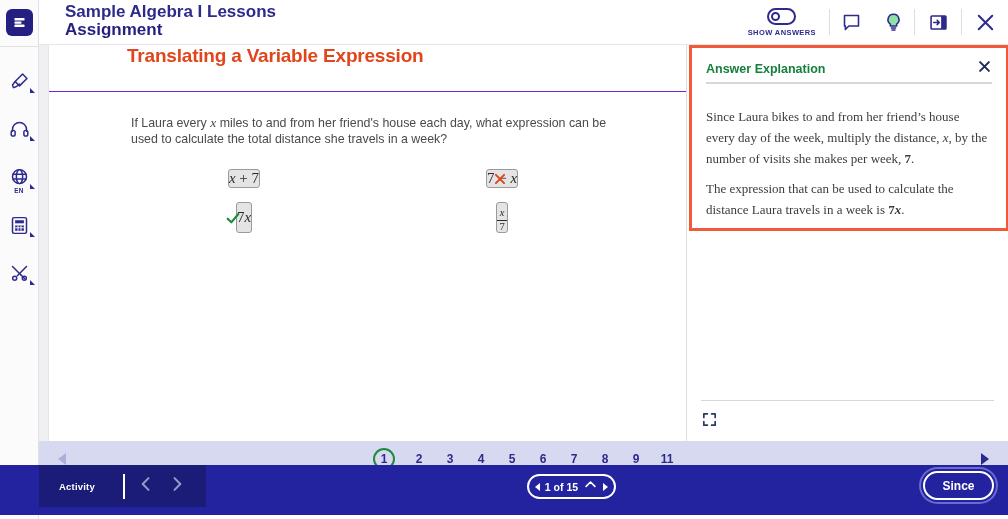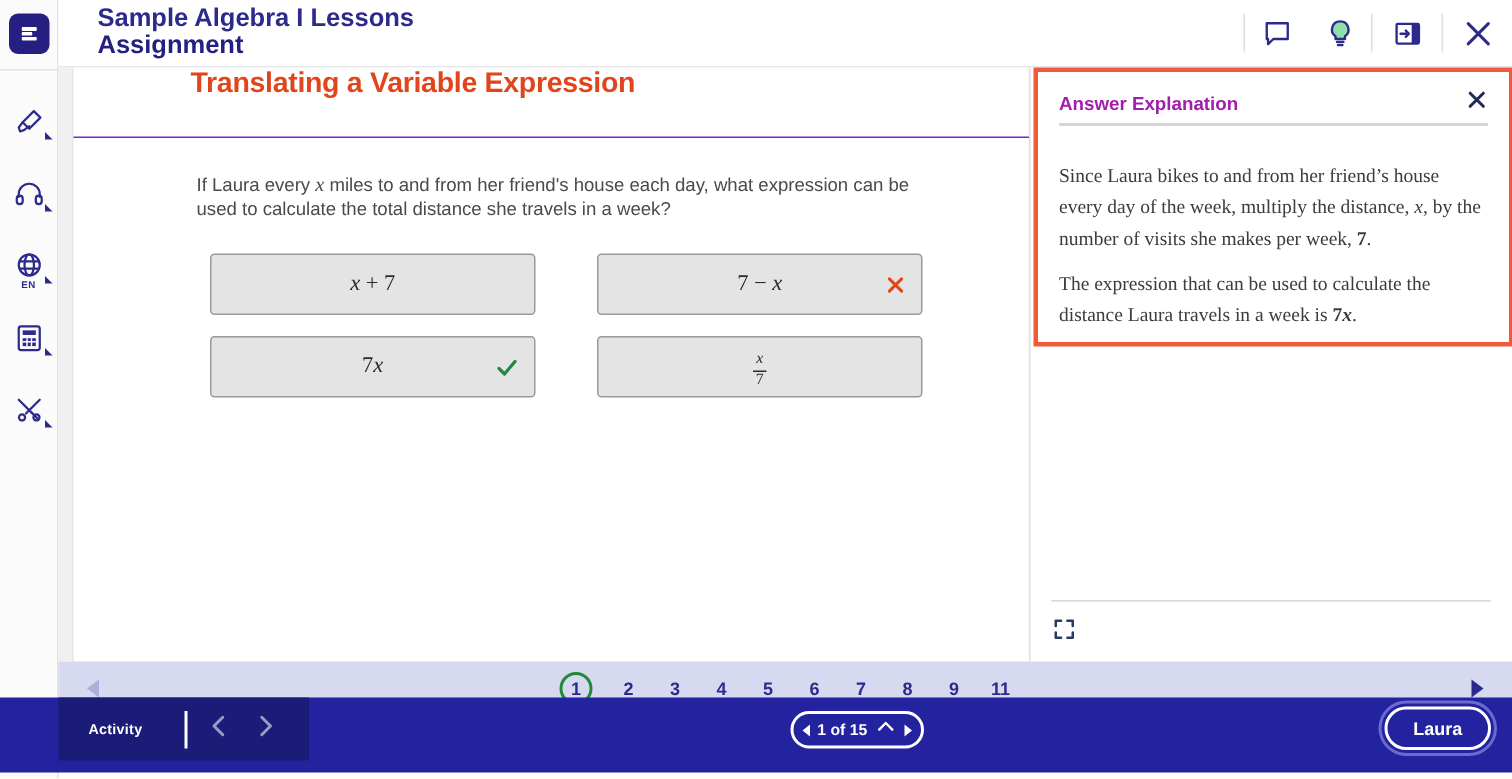--- a/index.html
+++ b/index.html
@@ -91,21 +91,21 @@
   }
   .question {
     margin: 23px 60px 0 82px; font-size: 12.4px; color: #4a4a4a; line-height: 16px;
   }
   .question .var { font-family: "Liberation Serif", serif; font-style: italic; font-size: 13.5px; }
 
   .choices {
     margin: 22px 0 0 82px; display: flex; flex-wrap: wrap;
     width: 484px; gap: 14px 32px;
   }
-  .choice-wrap { position: relative; display: flex; align-items: center; width: 226px; }
+  .choice-wrap { position: relative; display: flex; align-items: center; width: 226px; flex-direction: column; }
   .choice-bar { width: 5px; border-radius: 1px; margin-right: 4px; background: transparent; }
   .choice-bar.red { background: #e8491c; }
   .choice-bar.gray { background: #b6b6bb; }
   .choice {
     flex: 1; height: 41px; background: #e4e4e4;
     border: 1px solid #9a9a9a; border-radius: 3px;
     display: flex; align-items: center; justify-content: center;
     position: relative; cursor: pointer;
   }
   .choice-text {
@@ -124,21 +124,21 @@
     background: #ffffff; border-left: 1px solid #dcdce2;
   }
   .panel-hi {
     position: absolute; left: 2px; top: 0; width: 320px; height: 186px;
     border: 3px solid #f15a38; background: #ffffff;
   }
   .panel-head {
     position: absolute; left: 14px; top: 11px; right: 14px;
     display: flex; align-items: center;
   }
-  .panel-title { font-size: 12.5px; font-weight: 700; color: #a21caf; }
+  .panel-title { font-size: 12.5px; font-weight: 700; color: #15803d; }
   .panel-close { margin-left: auto; cursor: pointer; display: flex; }
   .panel-rule {
     position: absolute; left: 14px; right: 14px; top: 34px; height: 2px; background: #d6d6db;
   }
   .panel-body { position: absolute; left: 14px; right: 16px; top: 58px; }
   .panel-body p {
     font-family: "Liberation Serif", serif;
     font-size: 13px; color: #3c3c3c; line-height: 21px; margin-bottom: 9px;
   }
   .panel-body .it { font-style: italic; }
@@ -277,20 +277,26 @@
     </div>
   </div>
 
   <div class="header">
     <div class="header-titles">
       <div class="header-sub">Sample Algebra I Lessons</div>
       <div class="header-main">Assignment</div>
     </div>
     <div class="header-tools">
 
+      <div class="tool-toggle">
+        <div class="switch">
+          <div class="switch-knob"></div>
+        </div>
+        <div class="tool-toggle-label">SHOW ANSWERS</div>
+      </div>
 
       <div class="vdiv"></div>
 
       <div class="tool-btn">
         <span>
           <svg width="21" height="21" viewBox="0 0 24 24" fill="none" stroke="#2d2a8c" stroke-width="1.8" stroke-linejoin="round">
             <path d="M4 4h16v12H9l-4 4v-4H4z"></path>
           </svg>
         </span>
       </div>
@@ -466,17 +472,17 @@
       <span class="bb-pill-label">1 of 15</span>
       <span>
         <svg width="15" height="15" viewBox="0 0 24 24" fill="none" stroke="#ffffff" stroke-width="2.6" stroke-linecap="round" stroke-linejoin="round">
           <path d="M5 15l7-7 7 7"></path>
         </svg>
       </span>
       <span class="pill-tri-r"></span>
     </div>
 
     <div class="bb-next">
-      <span class="bb-next-label">Laura</span>
+      <span class="bb-next-label">Since</span>
     </div>
   </div>
 
 </div>
 
 </body></html>

